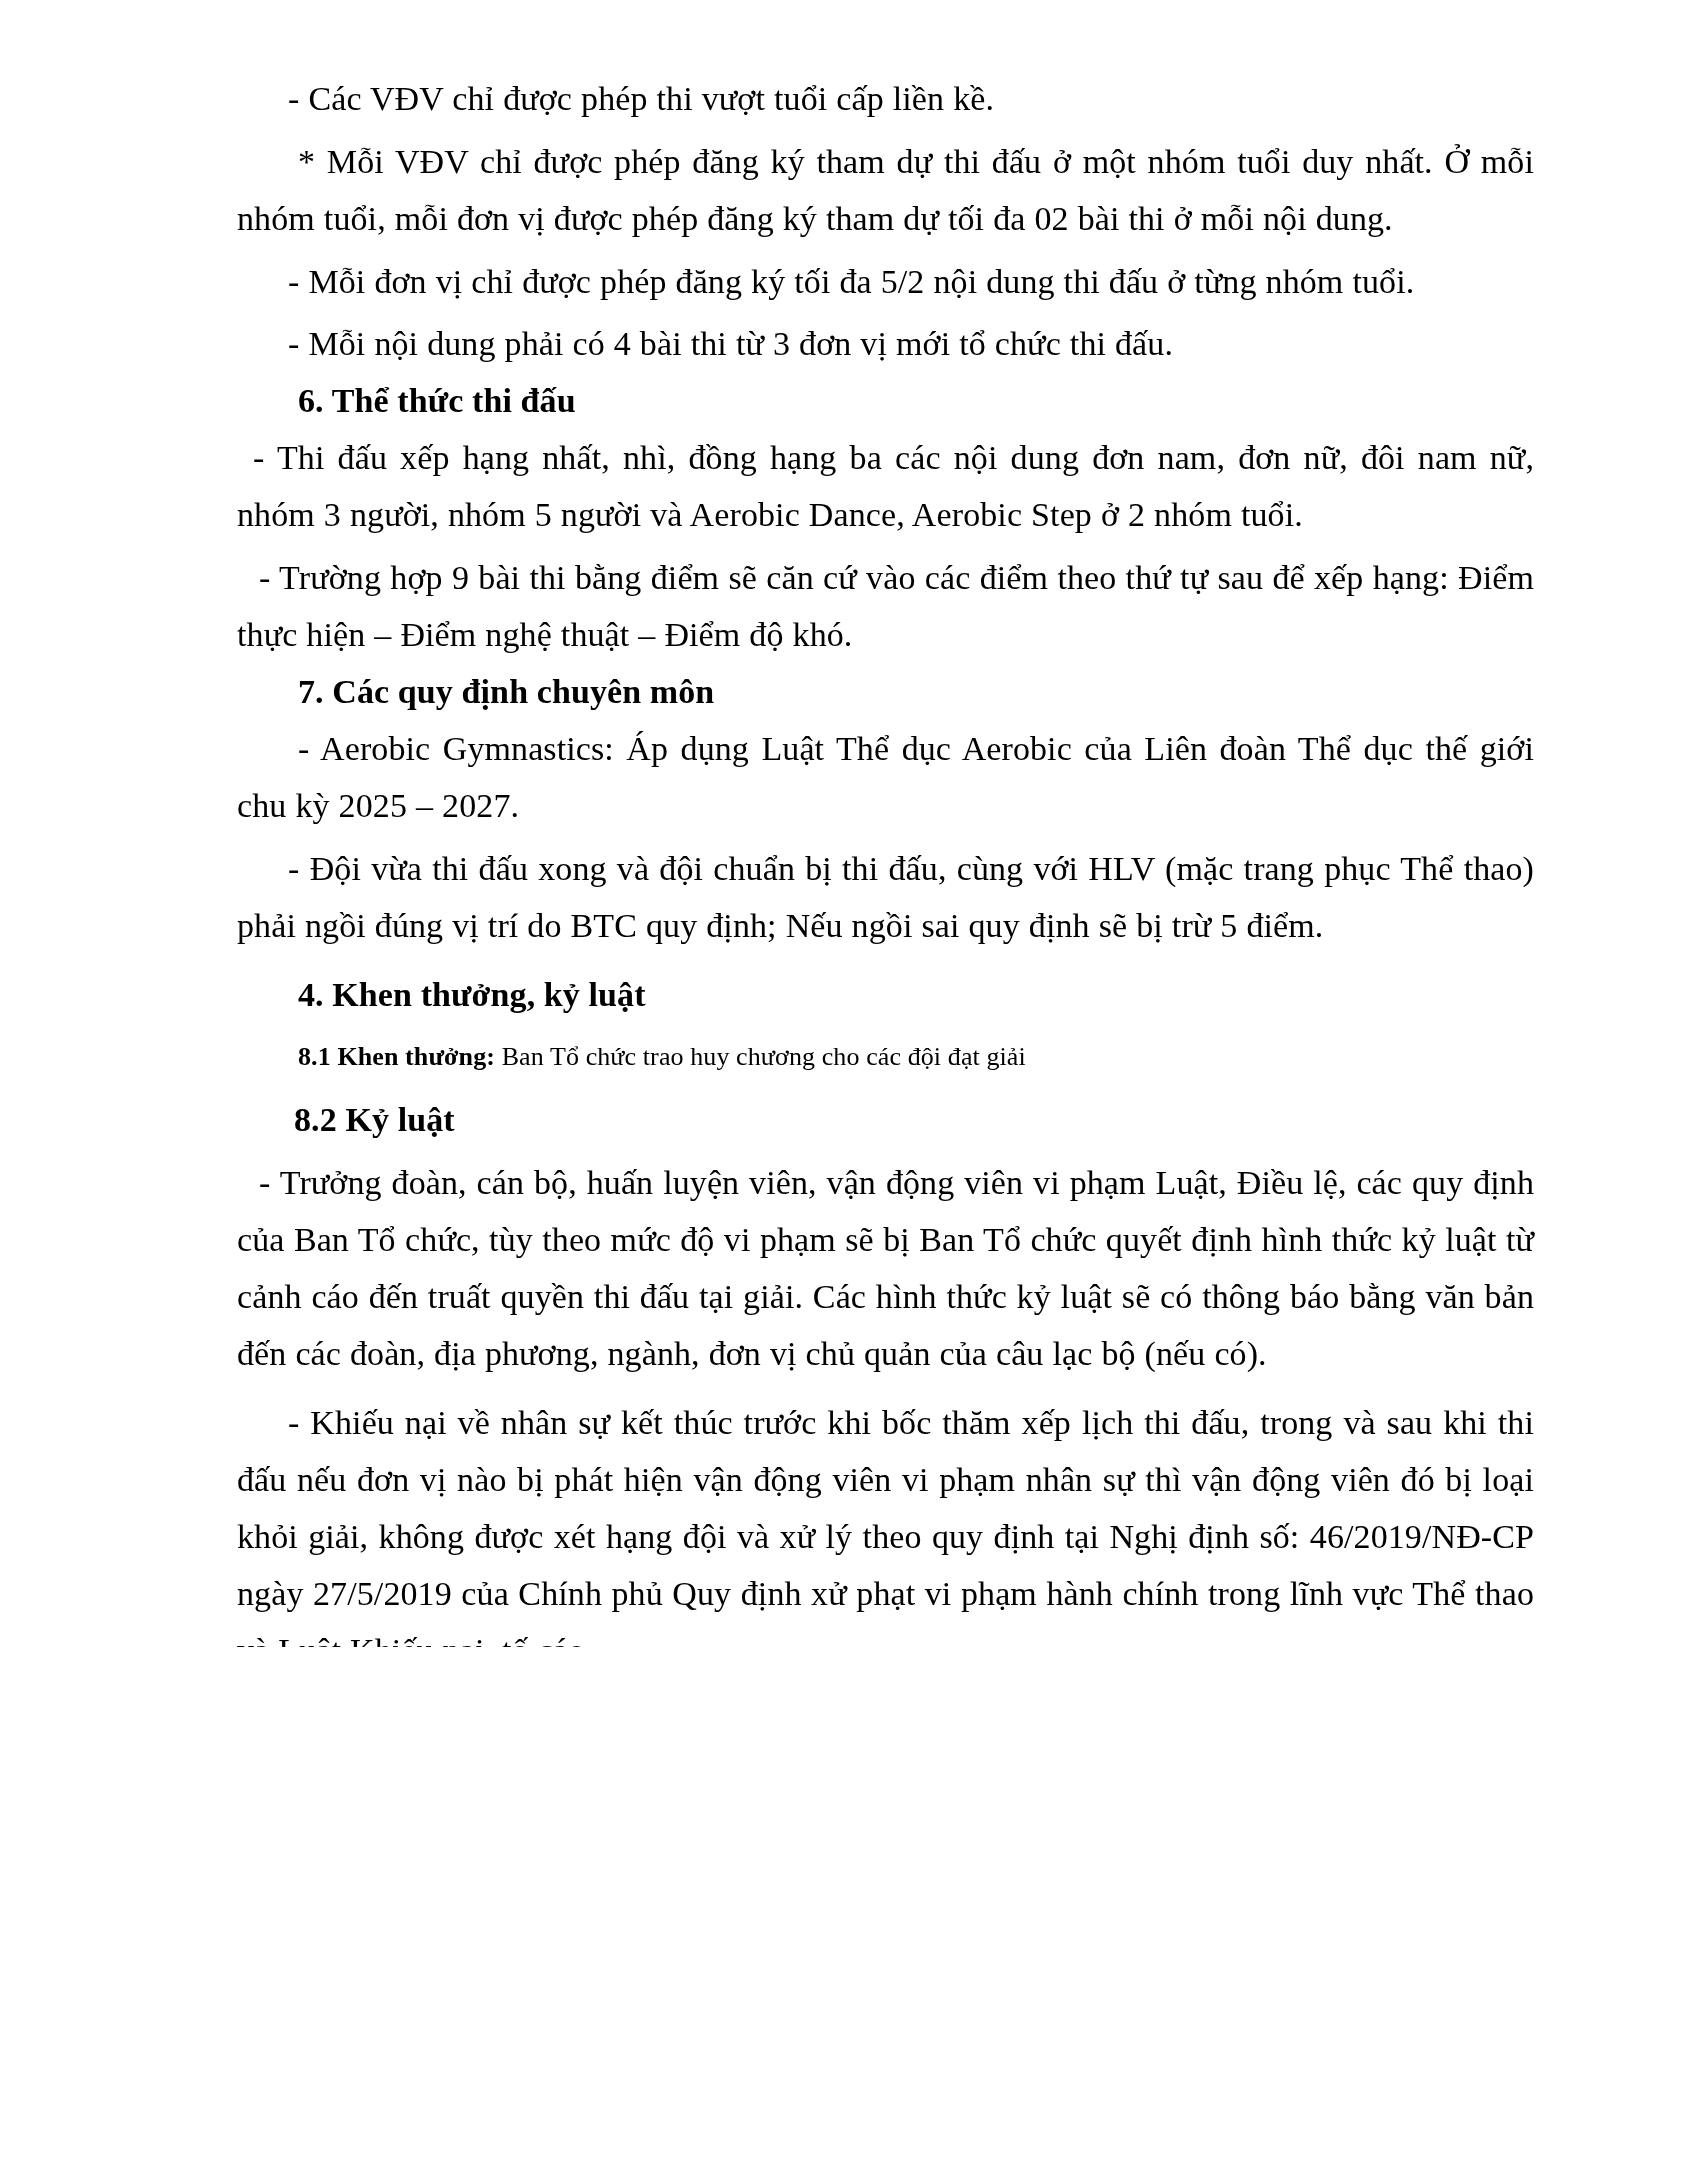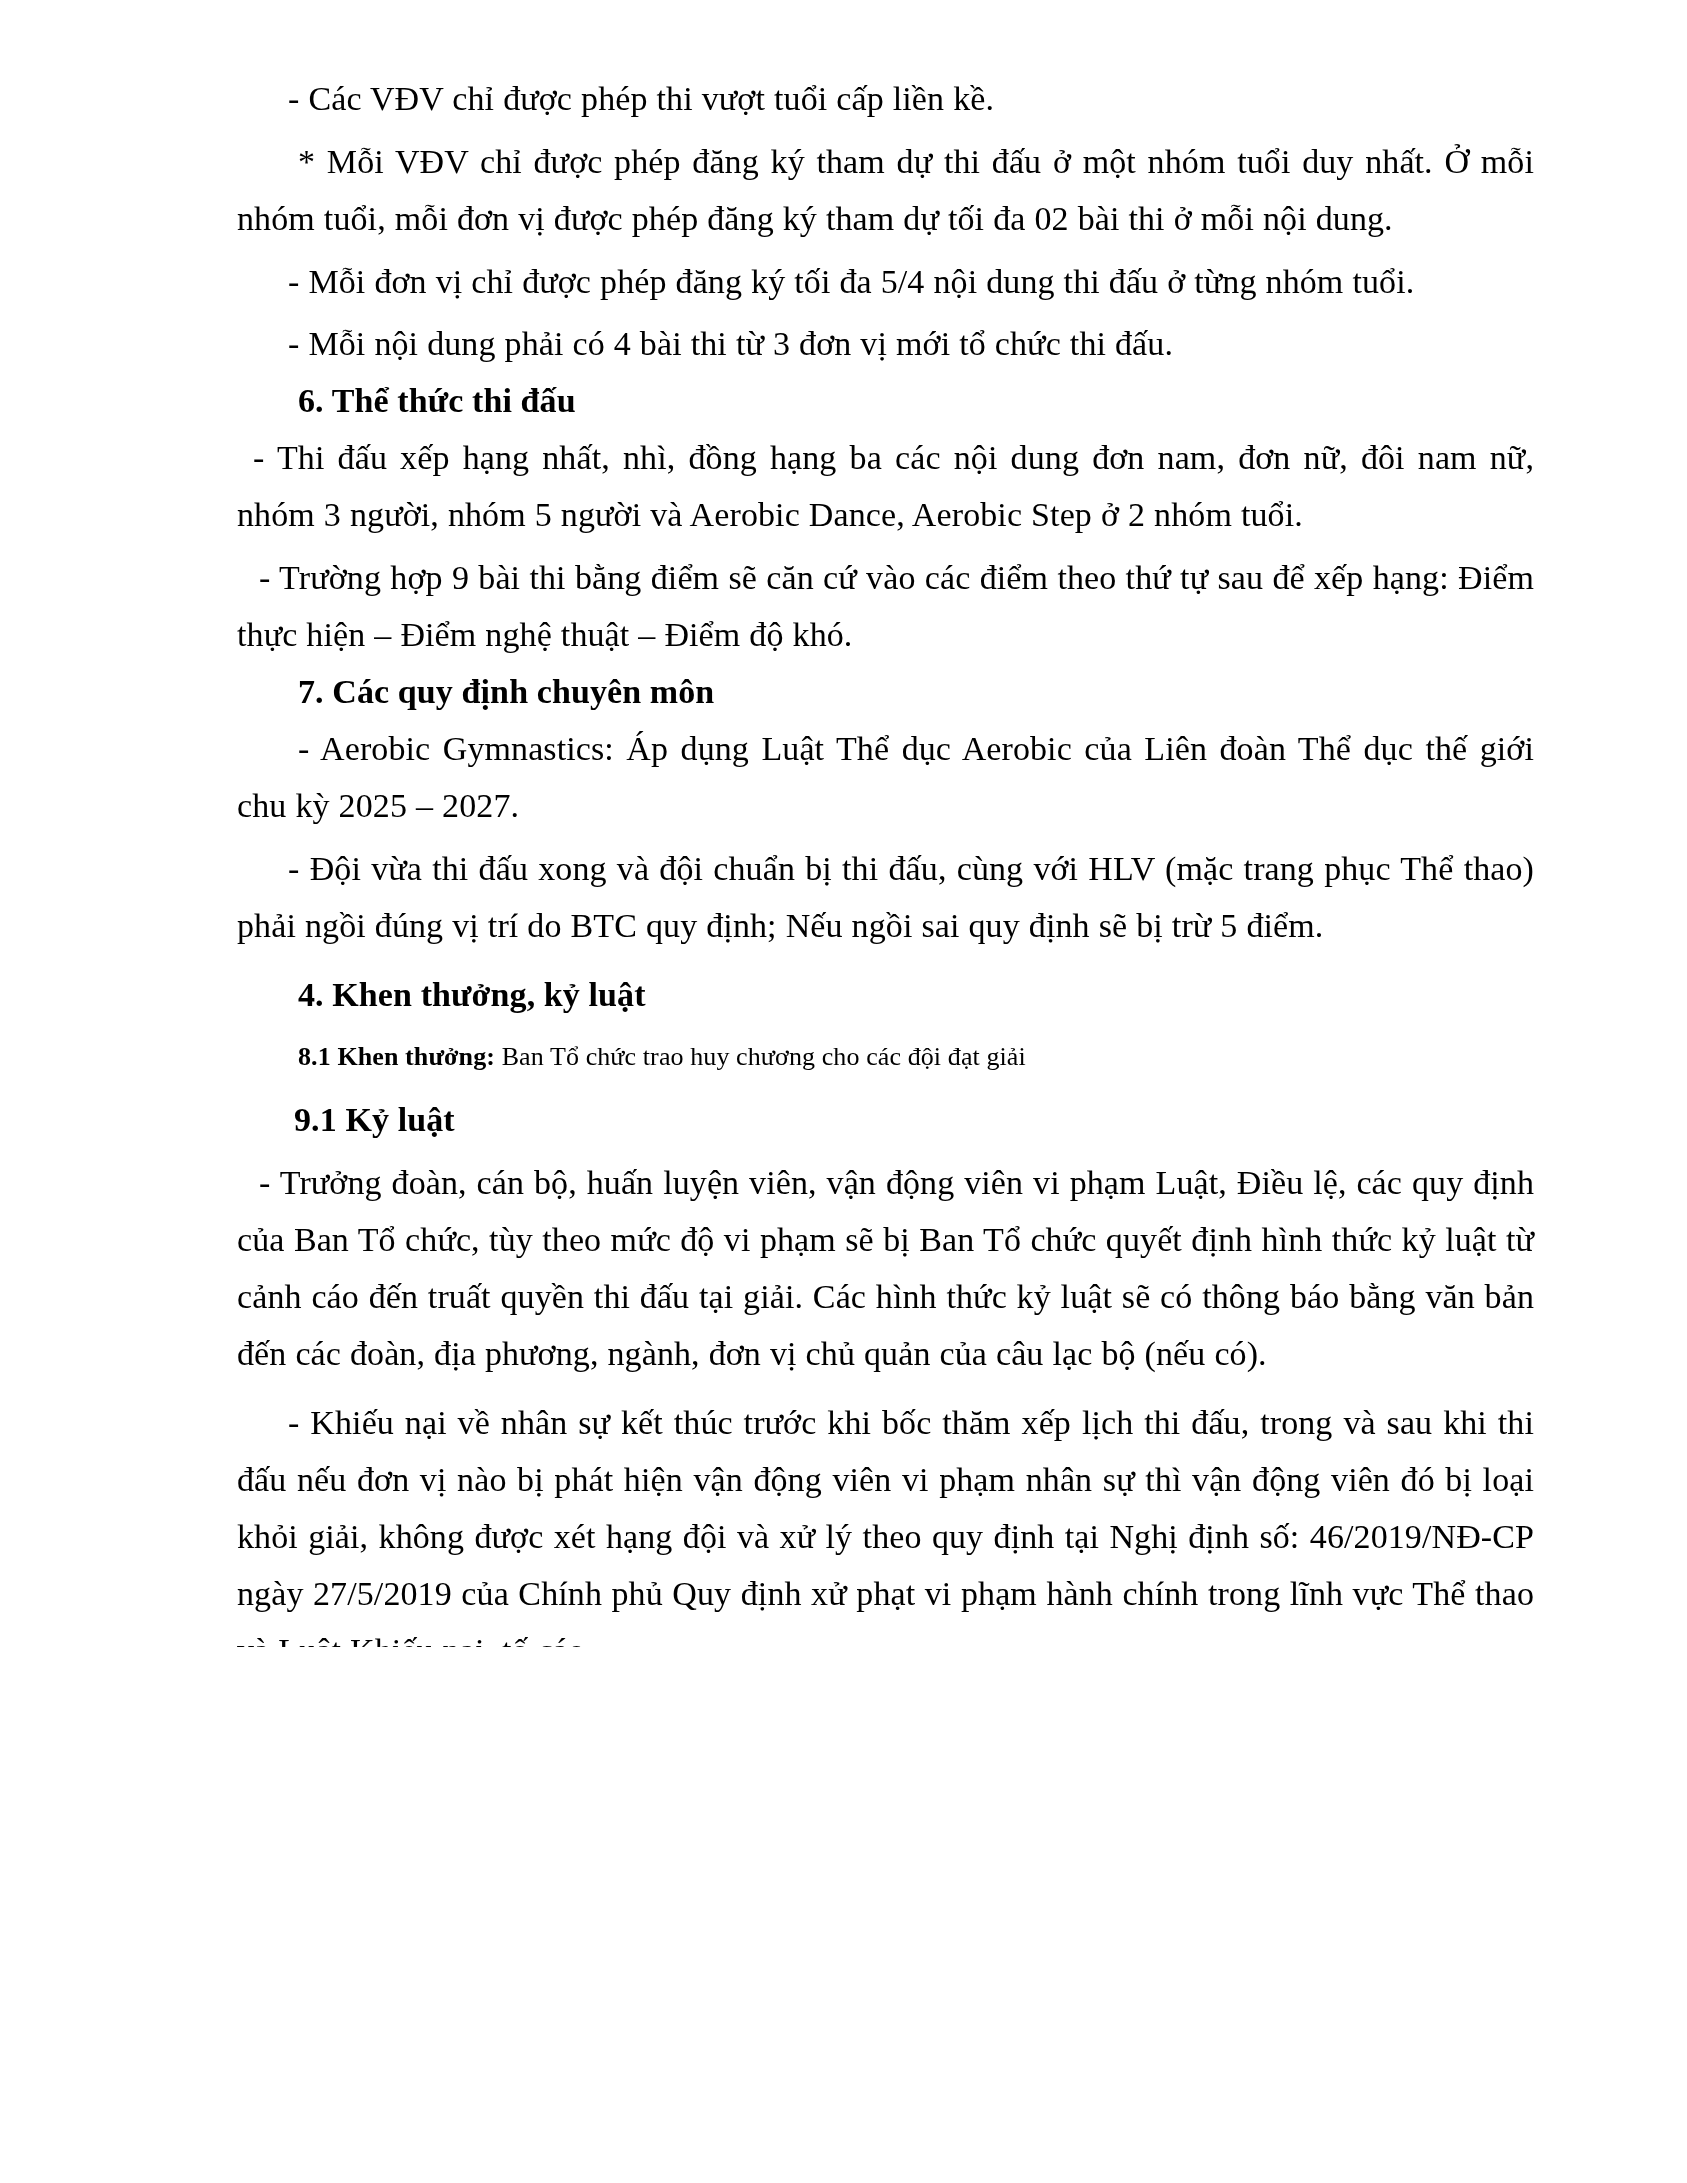--- a/index.html
+++ b/index.html
@@ -78,21 +78,21 @@
   <div class="content">
 
     <p class="para ind-md">- Các VĐV chỉ được phép thi vượt tuổi cấp liền kề.</p>
 
     <div class="gap-sm"></div>
 
     <p class="para ind-lg">* Mỗi VĐV chỉ được phép đăng ký tham dự thi đấu ở một nhóm tuổi duy nhất. Ở mỗi nhóm tuổi, mỗi đơn vị được phép đăng ký tham dự tối đa 02 bài thi ở mỗi nội dung.</p>
 
     <div class="gap-sm"></div>
 
-    <p class="para ind-md">- Mỗi đơn vị chỉ được phép đăng ký tối đa 5/4 nội dung thi đấu ở từng nhóm tuổi.</p>
+    <p class="para ind-md">- Mỗi đơn vị chỉ được phép đăng ký tối đa 5/2 nội dung thi đấu ở từng nhóm tuổi.</p>
 
     <div class="gap-sm"></div>
 
     <p class="para ind-md">- Mỗi nội dung phải có 4 bài thi từ 3 đơn vị mới tổ chức thi đấu.</p>
 
     <h2 class="heading h-ind-1">6. Thể thức thi đấu</h2>
 
     <p class="para ind-xs">- Thi đấu xếp hạng nhất, nhì, đồng hạng ba các nội dung đơn nam, đơn nữ, đôi nam nữ, nhóm 3 người, nhóm 5 người và Aerobic Dance, Aerobic Step ở 2 nhóm tuổi.</p>
 
     <div class="gap-sm"></div>
@@ -110,21 +110,21 @@
     <div class="gap-md"></div>
 
     <h2 class="heading h-ind-1">4. Khen thưởng, kỷ luật</h2>
 
     <div class="gap-sm"></div>
 
     <p class="mixed"><b>8.1 Khen thưởng:</b><span> Ban Tổ chức trao huy chương cho các đội đạt giải</span></p>
 
     <div class="gap-sm"></div>
 
-    <h2 class="heading h-ind-2">9.1  Kỷ luật</h2>
+    <h2 class="heading h-ind-2">8.2  Kỷ luật</h2>
 
     <div class="gap-sm"></div>
 
     <p class="para ind-sm">- Trưởng đoàn, cán bộ, huấn luyện viên, vận động viên vi phạm Luật, Điều lệ, các quy định của Ban Tổ chức, tùy theo mức độ vi phạm sẽ bị Ban Tổ chức quyết định hình thức kỷ luật từ cảnh cáo đến truất quyền thi đấu tại giải. Các hình thức kỷ luật sẽ có thông báo bằng văn bản đến các đoàn, địa phương, ngành, đơn vị chủ quản của câu lạc bộ (nếu có).</p>
 
     <div class="gap-md"></div>
 
     <p class="para ind-md">- Khiếu nại về nhân sự kết thúc trước khi bốc thăm xếp lịch thi đấu, trong và sau khi thi đấu nếu đơn vị nào bị phát hiện vận động viên vi phạm nhân sự thì vận động viên đó bị loại khỏi giải, không được xét hạng đội và xử lý theo quy định tại Nghị định số: 46/2019/NĐ-CP ngày 27/5/2019 của Chính phủ Quy định xử phạt vi phạm hành chính trong lĩnh vực Thể thao và Luật Khiếu nại, tố cáo.</p>
 
     <div class="gap-md"></div>

